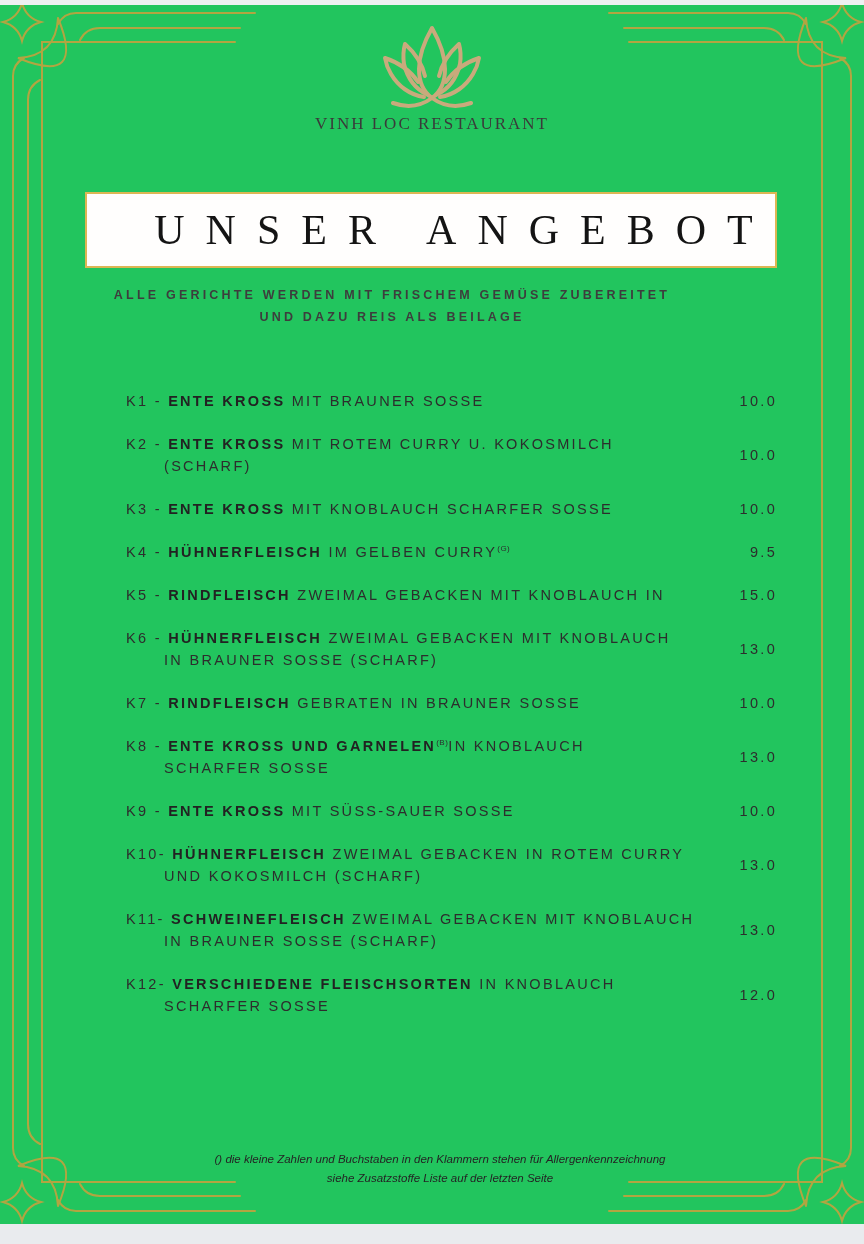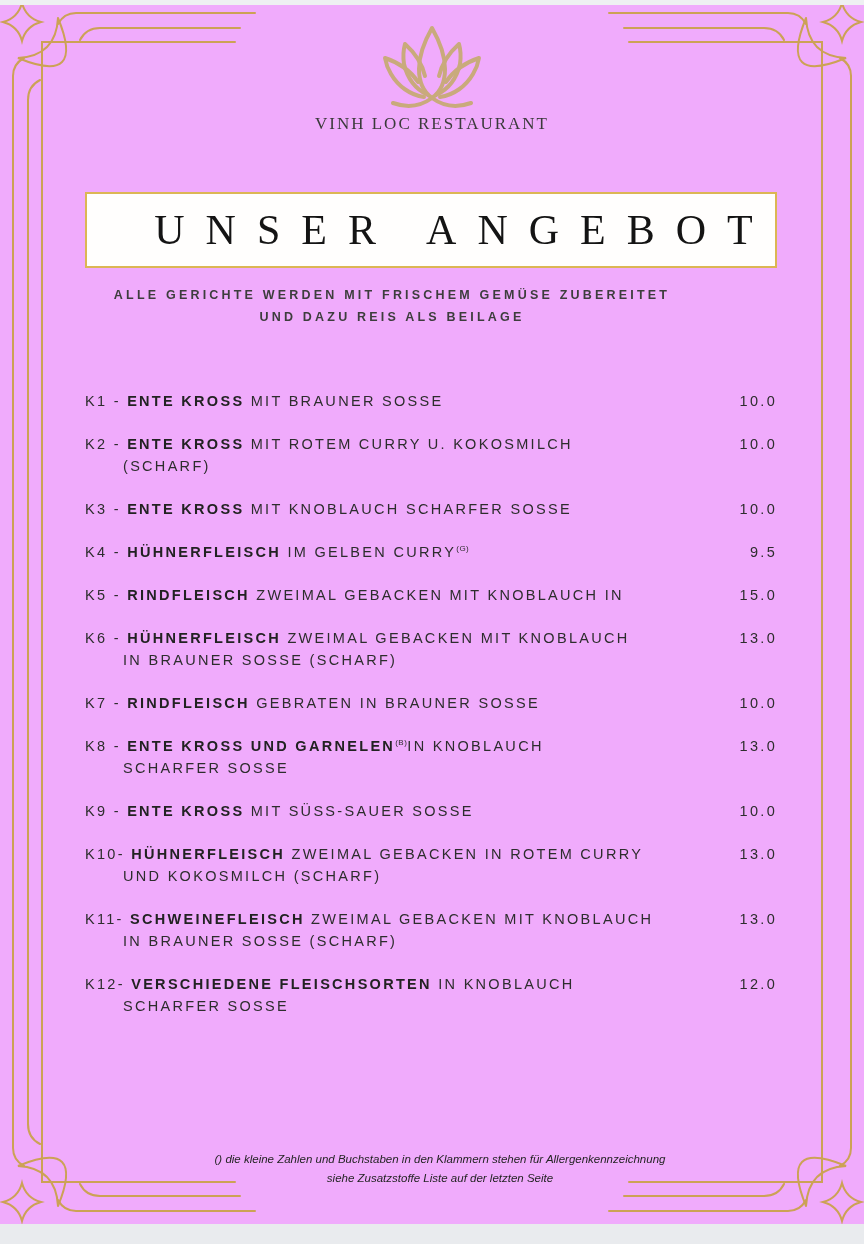--- a/index.html
+++ b/index.html
@@ -2,21 +2,21 @@
 <html><head>
 <meta charset="utf-8">
 <style>
   html,body{margin:0;padding:0;}
   body{
     width:864px;height:1244px;position:relative;overflow:hidden;
     background:#ffffff;
     font-family:"Liberation Sans", sans-serif;
     color:#2e2e2e;
   }
-  .page{position:absolute;inset:0;background:#f0abfc;}
+  .page{position:absolute;inset:0;background:#22c55e;}
   .border-deco{position:absolute;left:0;top:0;pointer-events:none;}
   .edge-strip{position:absolute;left:0;width:864px;background:#e9ebee;}
   .edge-strip.top{top:0;height:5px;background:#eef0f2;}
   .edge-strip.bottom{bottom:0;height:20px;}
 
   .logo-wrap{position:absolute;top:24px;left:0;width:864px;text-align:center;}
   .brand-name{
     position:absolute;top:114px;left:0;width:864px;text-align:center;
     font-family:"Liberation Serif", serif;
     font-size:17px;letter-spacing:2px;color:#3a3a3a;
@@ -31,21 +31,21 @@
     margin:0;font-family:"Liberation Serif", serif;font-weight:400;
     font-size:42px;letter-spacing:21px;text-indent:21px;color:#141414;white-space:nowrap;
   }
 
   .subtitle{
     position:absolute;top:284px;left:0;width:784px;text-align:center;
     font-size:12.5px;font-weight:700;letter-spacing:3.2px;color:#3d3d3d;line-height:22px;
   }
 
   .menu{position:absolute;top:390px;left:85px;width:692px;}
-  .item{display:flex;align-items:flex-start;margin-bottom:21px;}
+  .item{display:flex;align-items:center;margin-bottom:21px;margin-left:41px;}
   .item-text{
     flex:1 1 auto;font-size:14.5px;letter-spacing:2.3px;line-height:22px;
     color:#2d2d2d;white-space:nowrap;
   }
   .item-text .bold{font-weight:700;color:#222;}
   .item-text sup{font-size:8px;letter-spacing:0.5px;vertical-align:super;line-height:0;}
   .item-text .l2{display:block;padding-left:38px;white-space:nowrap;}
   .price{
     flex:0 0 64px;text-align:right;font-size:14.5px;letter-spacing:2.3px;
     line-height:22px;color:#2d2d2d;white-space:nowrap;

